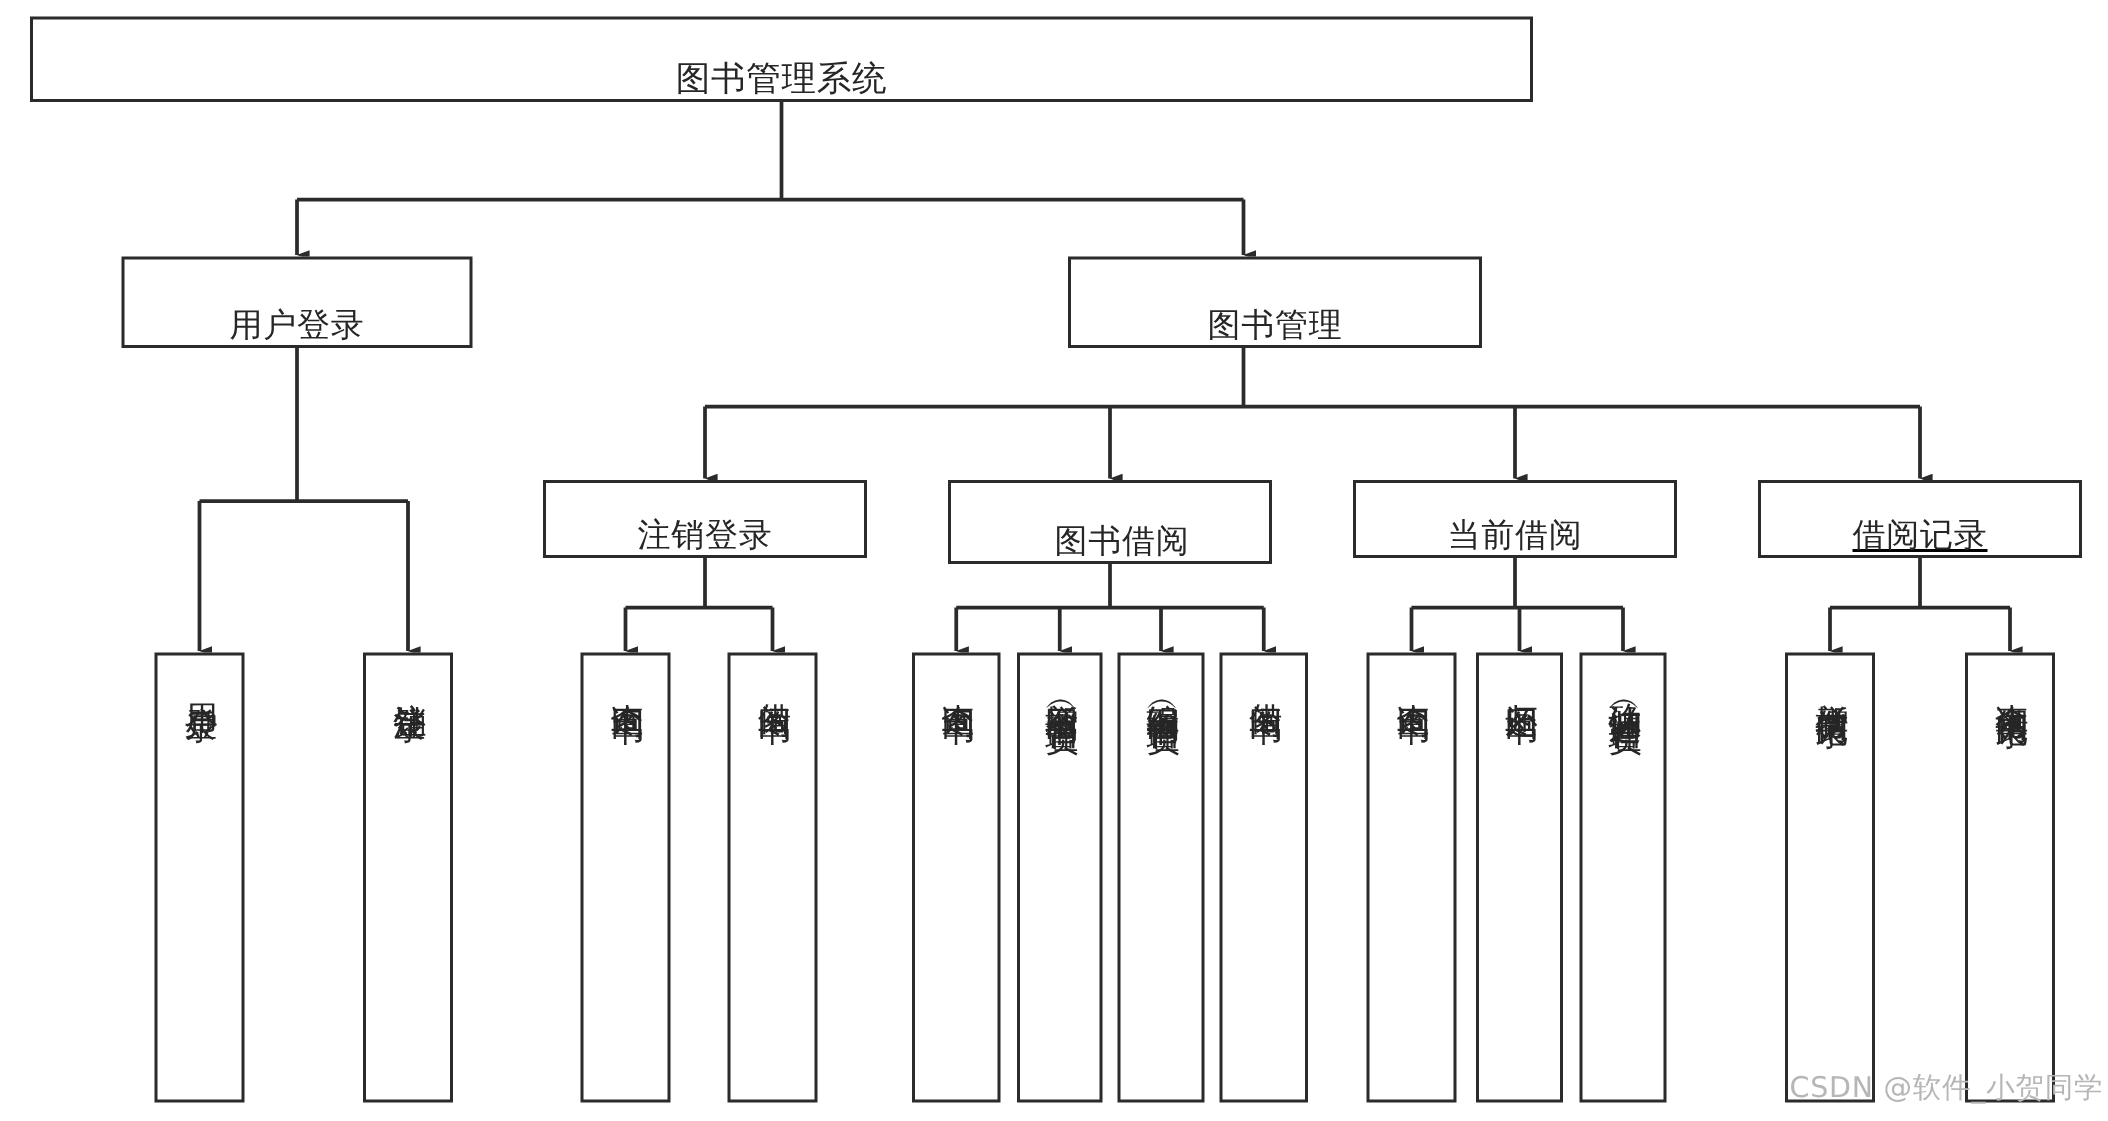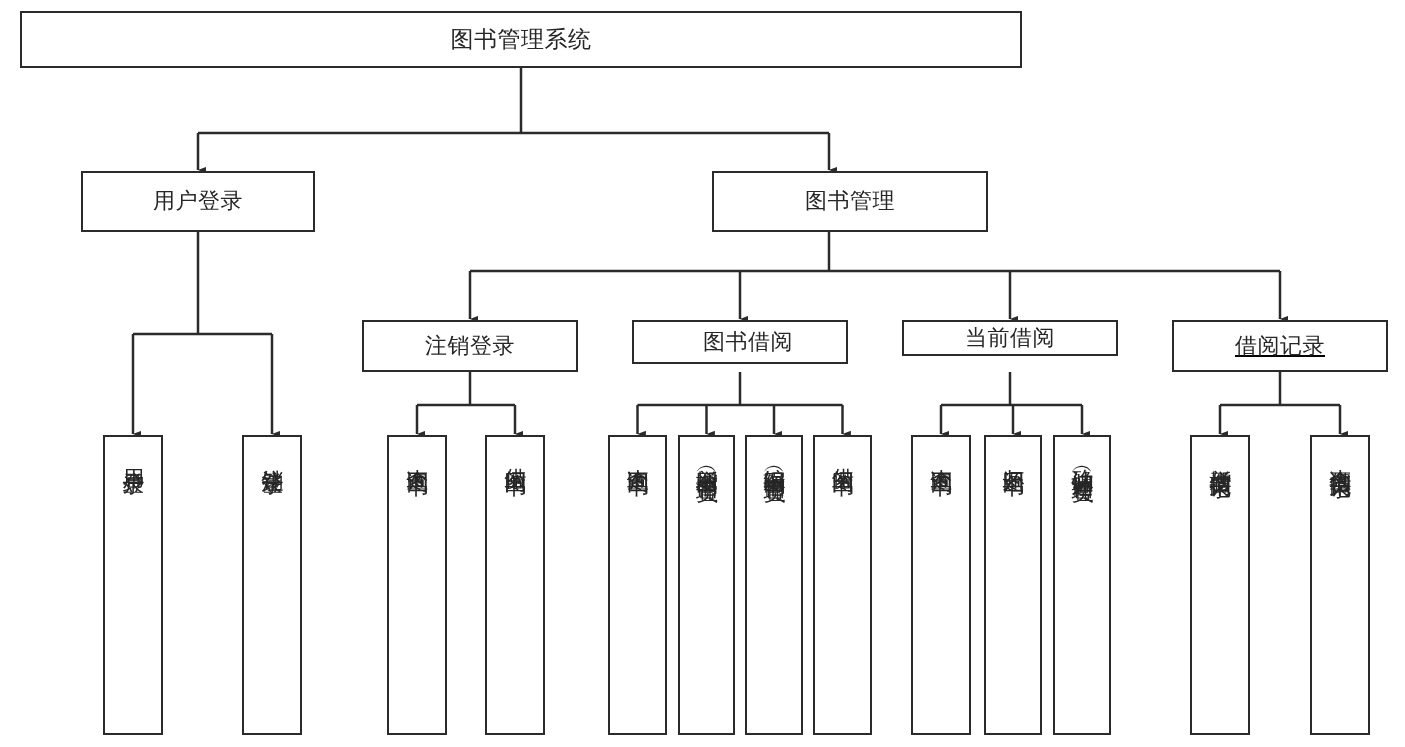--- a/index.html
+++ b/index.html
@@ -23,21 +23,21 @@
     top: 0;
     width: 1405px;
     height: 747px;
   }
   .node {
     position: absolute;
     box-sizing: border-box;
     background: #ffffff;
     border: 2.5px solid #2b2b2b;
     display: flex;
-    align-items: center;
+    align-items: flex-end;
     justify-content: center;
     overflow: hidden;
   }
   .node .label {
     color: #262626;
     letter-spacing: 0.5px;
     white-space: nowrap;
   }
   .node.horizontal .label {
     writing-mode: horizontal-tb;
@@ -121,24 +121,24 @@
       </div>
       <div class="node horizontal" style="left: 81px; top: 171px; width: 234px; height: 61px;">
         <span class="label">用户登录</span>
       </div>
       <div class="node horizontal" style="left: 712px; top: 171px; width: 276px; height: 61px;">
         <span class="label">图书管理</span>
       </div>
       <div class="node horizontal" style="left: 362px; top: 320px; width: 216px; height: 52px;">
         <span class="label">注销登录</span>
       </div>
-      <div class="node horizontal" style="left: 632px; top: 320px; width: 216px; height: 44px; padding-left: 16px;">
+      <div class="node horizontal" style="left: 632px; top: 320px; width: 216px; height: 56px; padding-left: 16px;">
         <span class="label">图书借阅</span>
       </div>
-      <div class="node horizontal" style="left: 902px; top: 320px; width: 216px; height: 36px;">
+      <div class="node horizontal" style="left: 902px; top: 320px; width: 216px; height: 52px;">
         <span class="label">当前借阅</span>
       </div>
       <div class="node horizontal" style="left: 1172px; top: 320px; width: 216px; height: 52px; text-decoration: underline;">
         <span class="label">借阅记录</span>
       </div>
       <div class="node vertical" style="left: 103px; top: 435px; width: 60px; height: 300px;">
         <span class="label">用户登录</span>
       </div>
       <div class="node vertical" style="left: 242px; top: 435px; width: 60px; height: 300px;">
         <span class="label">注销登录</span>
@@ -171,13 +171,14 @@
         <span class="label">确认归还（管理员）</span>
       </div>
       <div class="node vertical" style="left: 1190px; top: 435px; width: 60px; height: 300px;">
         <span class="label">新增借阅记录</span>
       </div>
       <div class="node vertical" style="left: 1310px; top: 435px; width: 60px; height: 300px;">
         <span class="label">查询借阅记录</span>
       </div>
     </div>
 
+  <div id="watermark" style="left: 1193px; top: 712px;">CSDN @软件_小贺同学</div>
 </div>
 
 </body></html>

